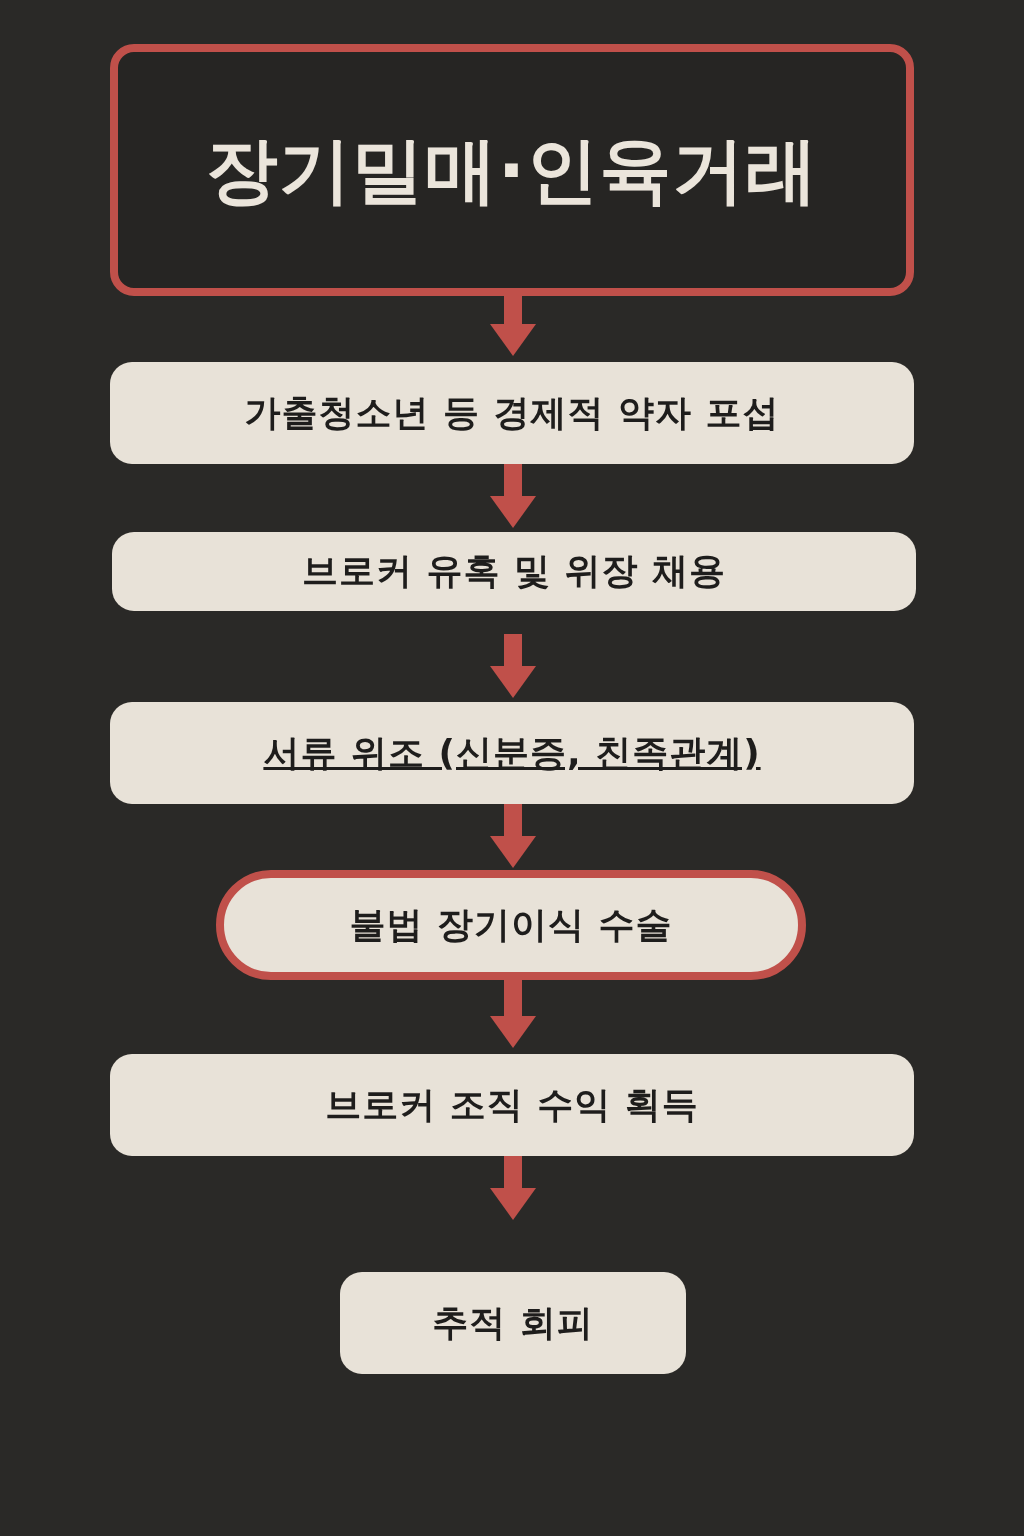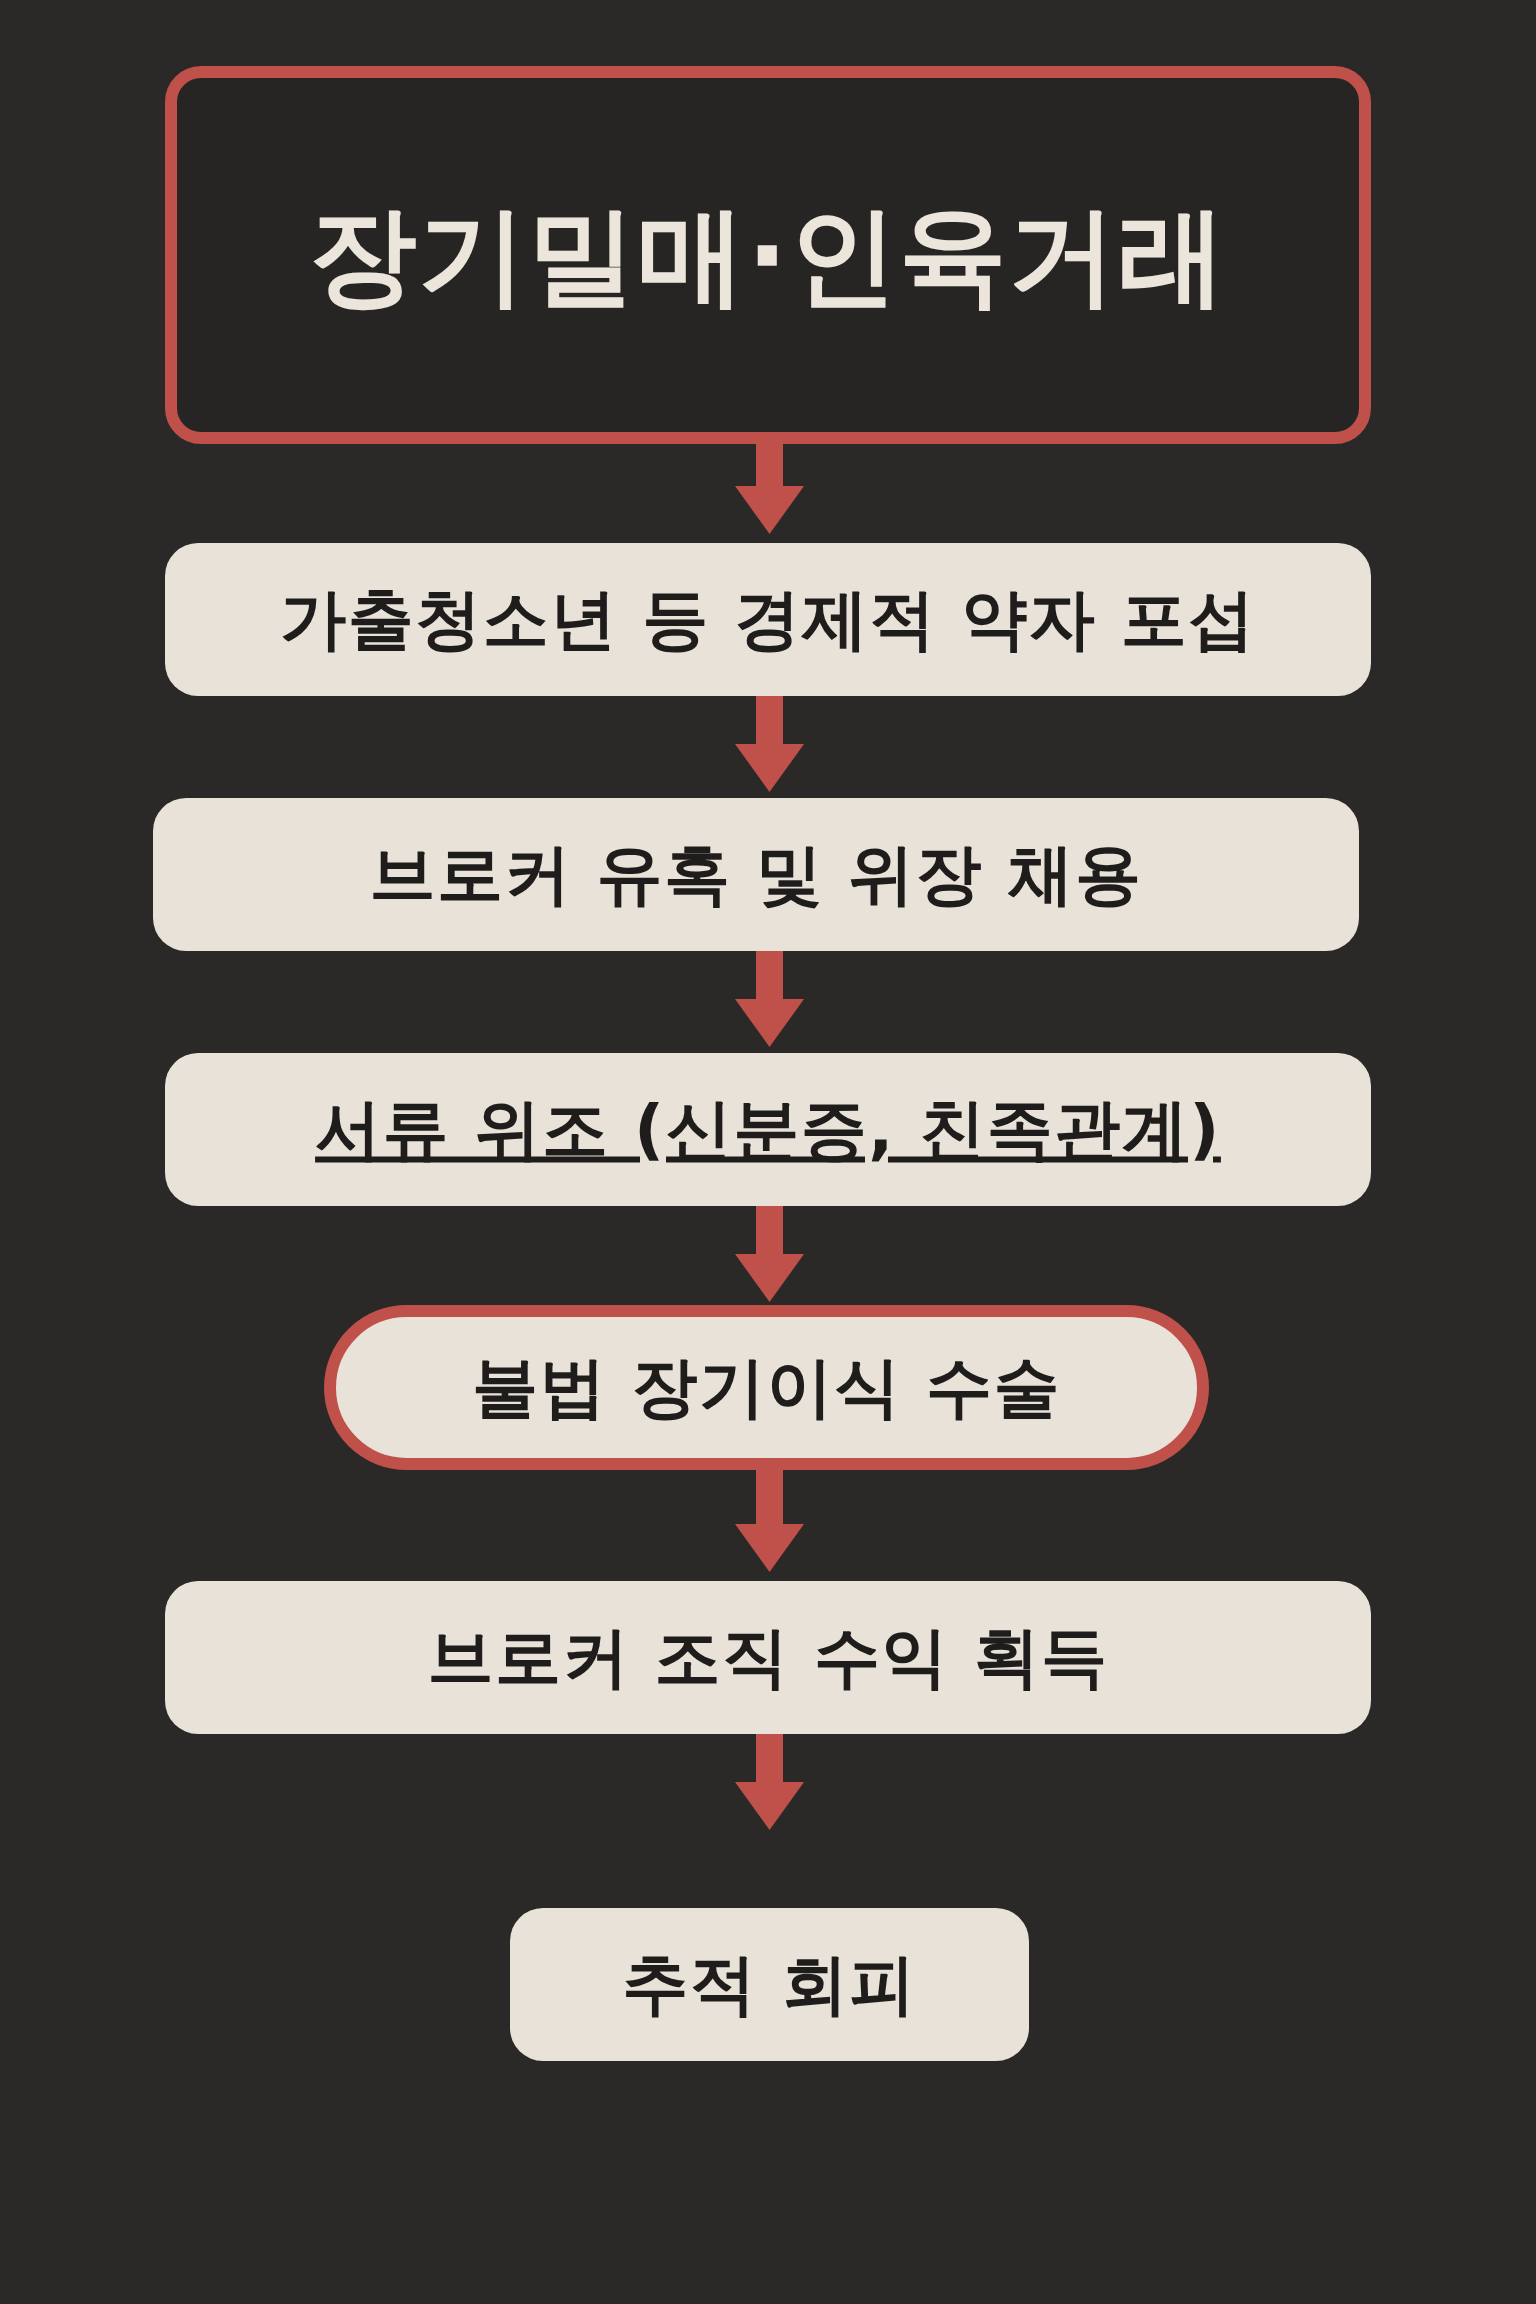--- a/index.html
+++ b/index.html
@@ -16,21 +16,21 @@
   }
   .title-box {
     left:110px; top:44px; width:804px; height:252px;
     border:8px solid #c0504a; border-radius:24px;
     background:#262523; color:#ebe5db;
     font-size:72px; line-height:94px; letter-spacing:1px;
     flex-direction:column;
   }
   .step {
     background:#e8e2d8; color:#1e1d1c; border-radius:22px;
-    font-size:44px; letter-spacing:1px;
+    font-size:36px; letter-spacing:1px;
   }
   .step.highlight {
     border:8px solid #c0504a; border-radius:60px;
   }
   .arrow { position:absolute; width:46px; }
   .arrow .shaft {
     position:absolute; left:14px; width:18px; background:#c0504a;
   }
   .arrow .head {
     position:absolute; left:0; width:0; height:0;
@@ -52,21 +52,21 @@
 
 <div class="box step" style="left:110px; top:362px; width:804px; height:102px;">
   <span>가출청소년 등 경제적 약자 포섭</span>
 </div>
 
 <div class="arrow" style="left:490px; top:464px; height:64px;">
   <div class="shaft" style="top:0; height:34px;"></div>
   <div class="head" style="top:32px;"></div>
 </div>
 
-<div class="box step" style="left:102px; top:532px; width:804px; height:102px;">
+<div class="box step" style="left:112px; top:532px; width:804px; height:79px;">
   <span>브로커 유혹 및 위장 채용</span>
 </div>
 
 <div class="arrow" style="left:490px; top:634px; height:64px;">
   <div class="shaft" style="top:0; height:34px;"></div>
   <div class="head" style="top:32px;"></div>
 </div>
 
 <div class="box step" style="left:110px; top:702px; width:804px; height:102px;text-decoration:underline;">
   <span>서류 위조 (신분증, 친족관계)</span>

